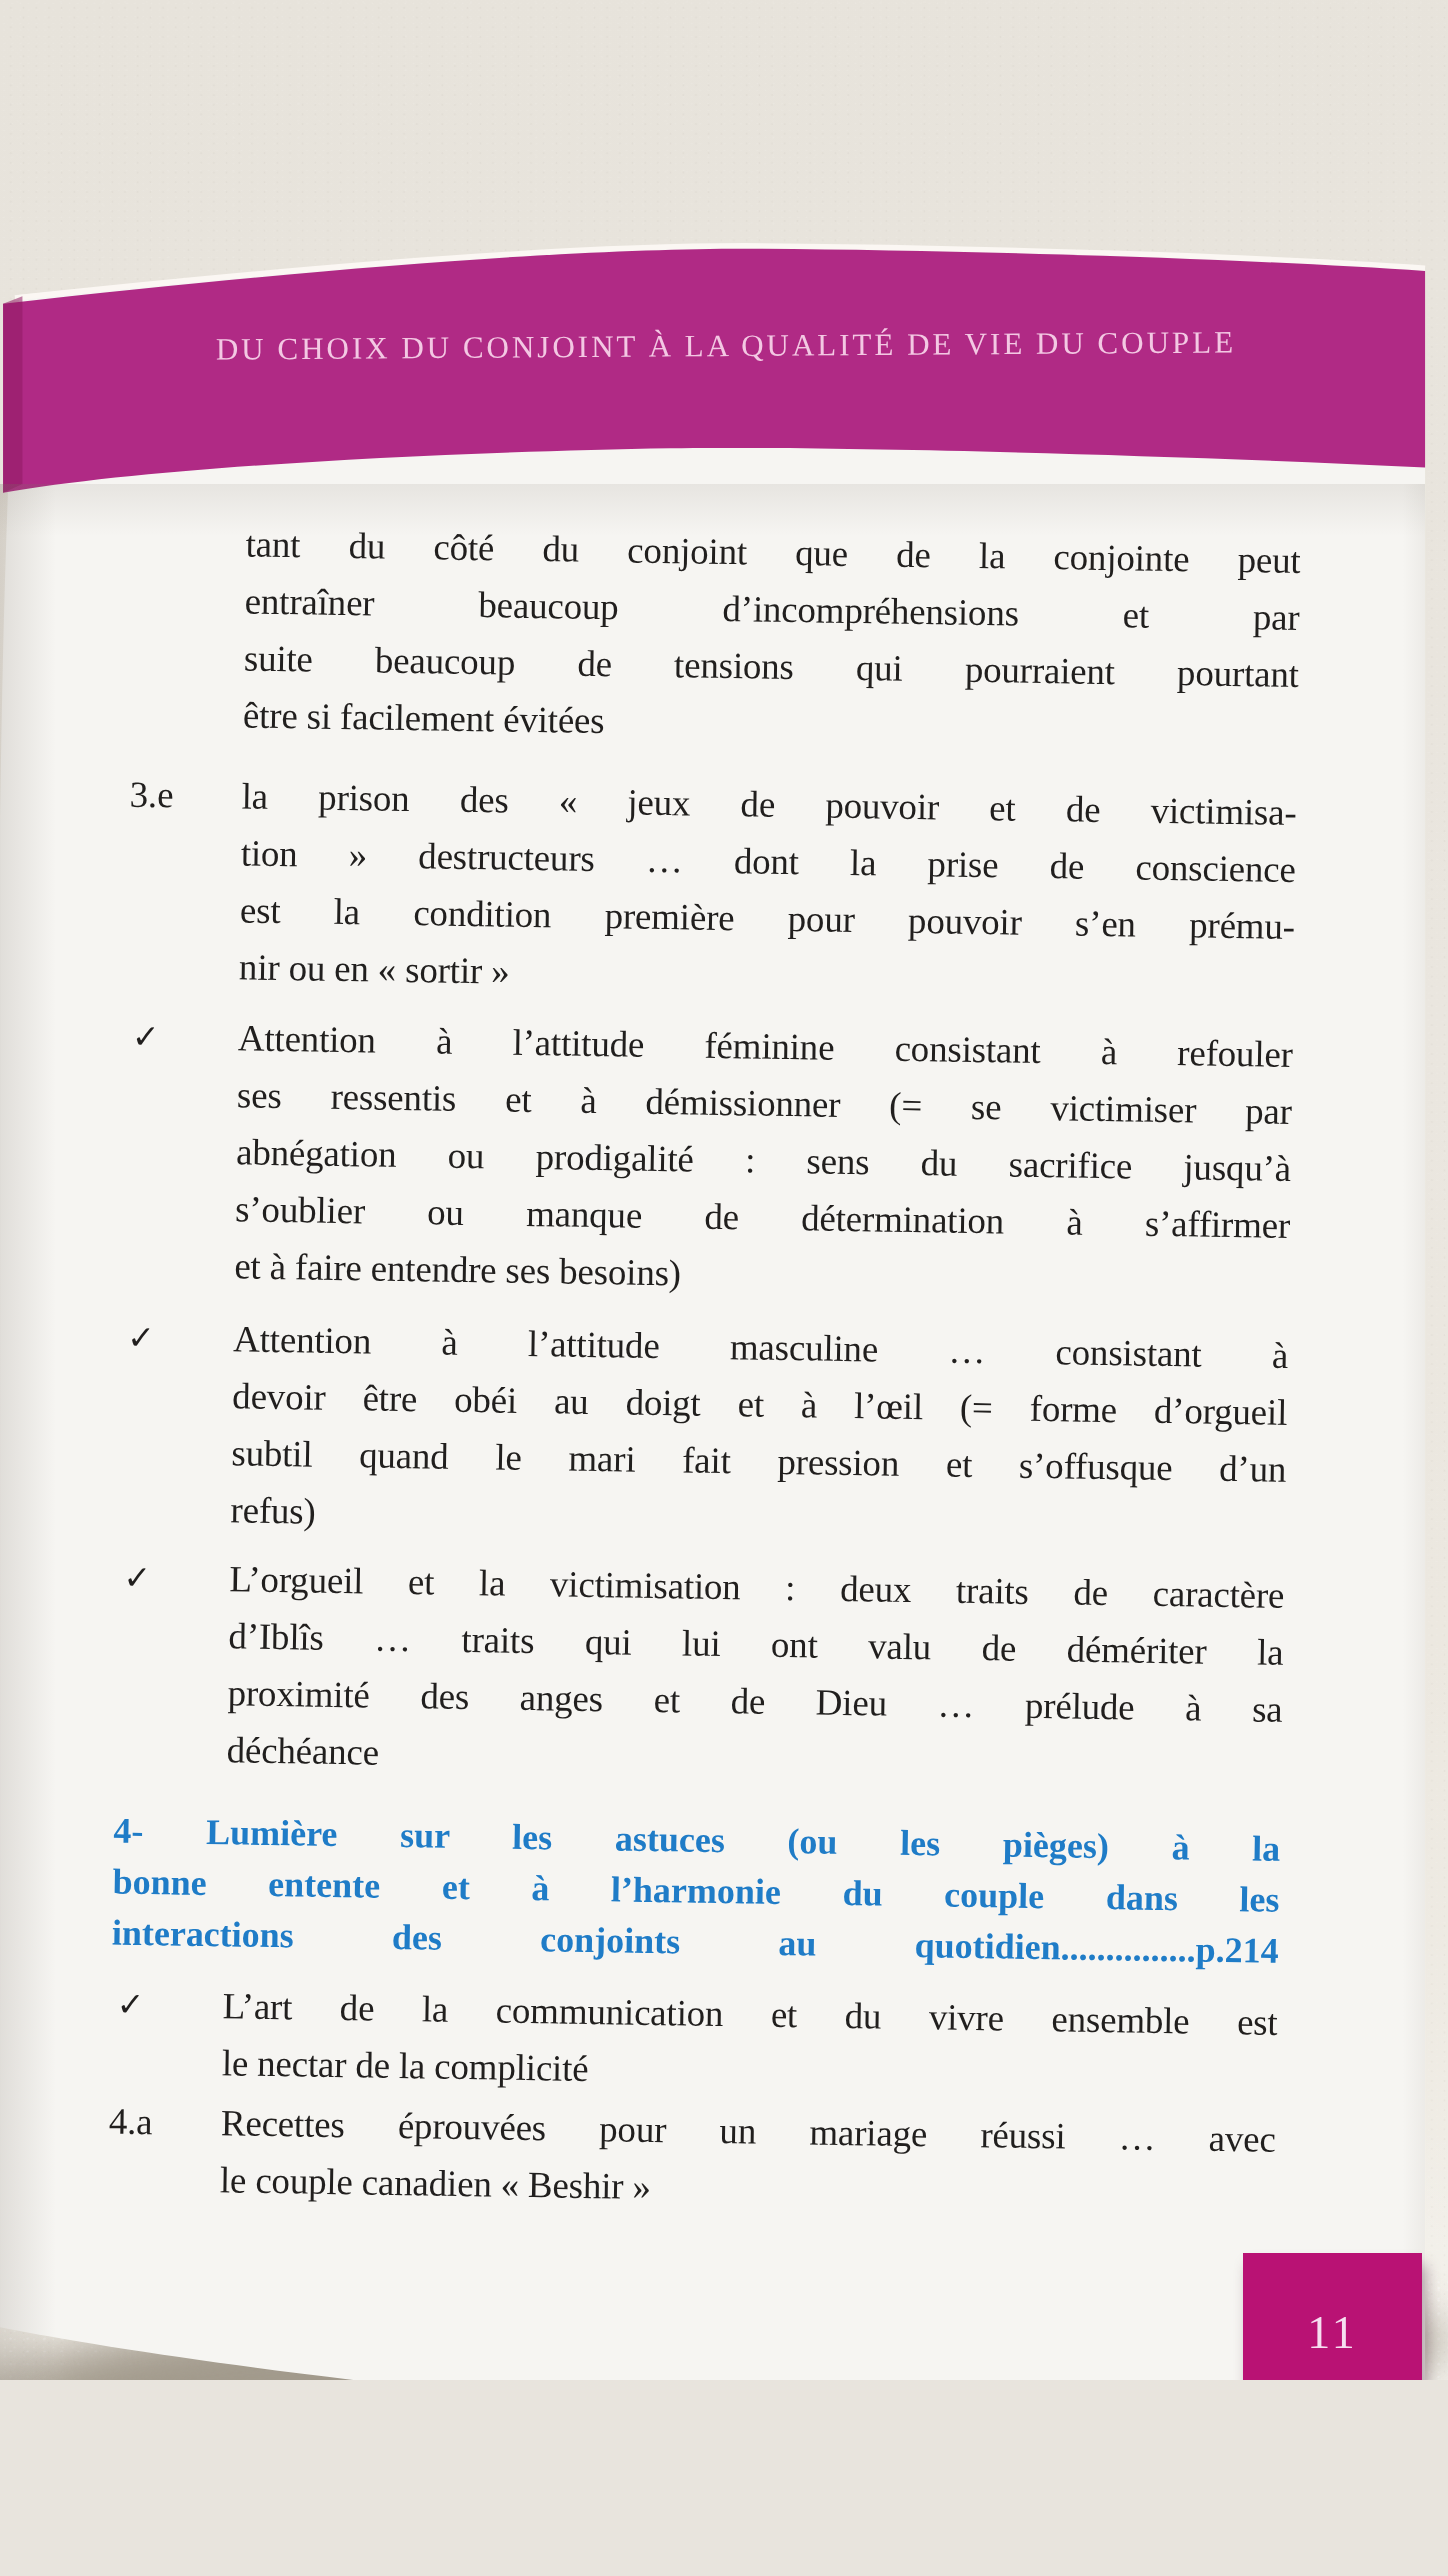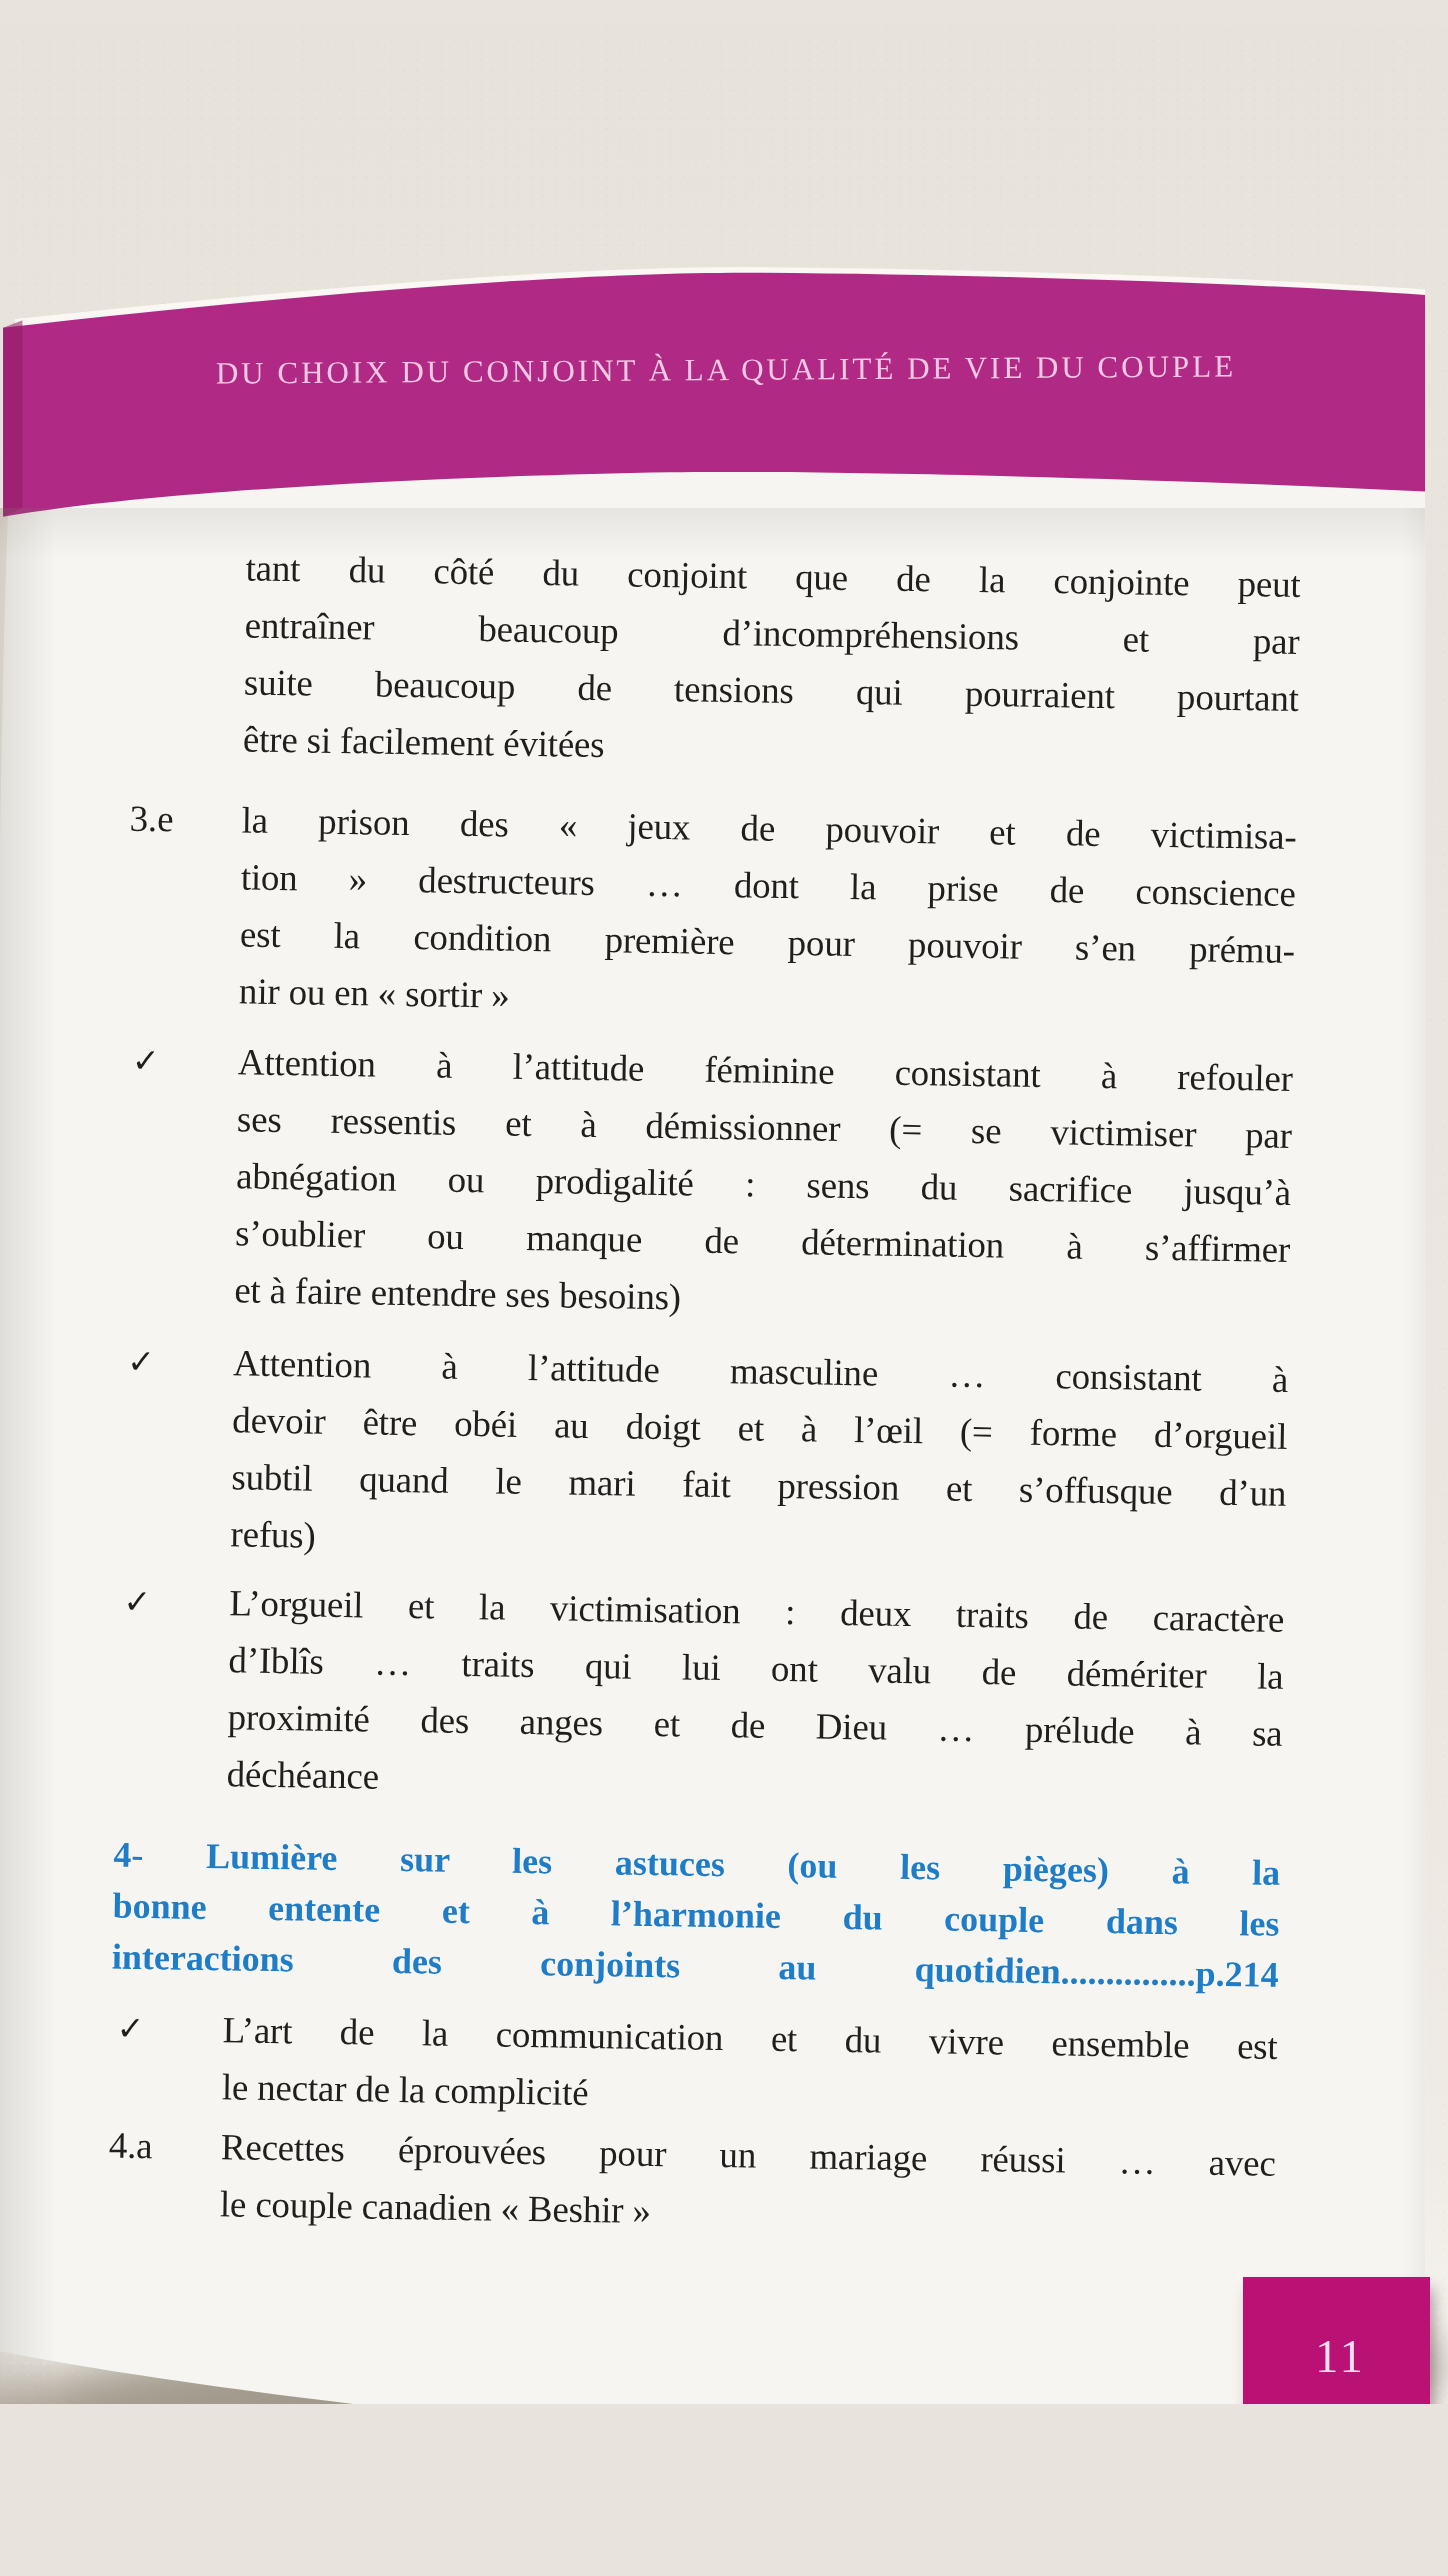--- a/index.html
+++ b/index.html
@@ -1,18 +1,18 @@
 <!DOCTYPE html>
 <html style="--band-text: #f3c8e3; --accent-blue: #1f7cc7; --body-ink: #211f1e; --band-deep: #b91274;font-size:12px"><head>
 <meta charset="utf-8">
 <title>Book page</title>
 <style>
   html,body{margin:0;padding:0;background:#e8e4dd;}
   #stage{position:relative;width:1449px;height:2380px;overflow:hidden;
-         font-family:"Liberation Serif", serif;margin-top:24px;}
+         font-family:"Liberation Serif", serif;}
 
   
   .leather{position:absolute;inset:0;
     background:
       radial-gradient(ellipse 968px 387px at 72% 97%, rgba(255,255,255,.55), rgba(255,255,255,0) 62%),
       radial-gradient(ellipse 670px 313px at 15% 90%, rgba(255,255,255,.35), rgba(255,255,255,0) 60%),
       linear-gradient(176deg,#e7e3db 0%,#eae6df 45%,#ece8e0 70%,#f1eee7 100%);}
   .leather-grain{position:absolute;inset:0;opacity:.55;
     background-image:
       radial-gradient(rgba(255,255,255,.22) 0.7px, rgba(255,255,255,0) 1.2px),
@@ -67,21 +67,21 @@
   #content .block:nth-child(2){margin-bottom:14px;}
   #content .block:nth-child(3){margin-bottom:15.6px;}
   #content .block:nth-child(4){margin-bottom:12.7px;}
   #content .block:nth-child(5){margin-bottom:29px;}
   #content .block:nth-child(6){margin-bottom:16.4px;}
   #content .block:nth-child(7){margin-bottom:3px;}
 
   
   .pagenum-box{position:absolute;left:1243px;top:2253px;width:179px;height:159px;
     background:var(--band-deep,#b91274);
-    box-shadow:4.5px 12px 13.4px rgba(80,45,65,.40);padding-left:8px;}
+    box-shadow:4.5px 12px 13.4px rgba(80,45,65,.40);}
   .pagenum-box span{display:block;width:100%;height:100%;line-height:159px;
     text-align:center;font-size:46px;letter-spacing:3px;color:#f6def0;}
 </style>
 </head>
 <body>
 
 <div id="stage">
 
   <div class="leather"></div>
   <div class="leather-grain"></div>

